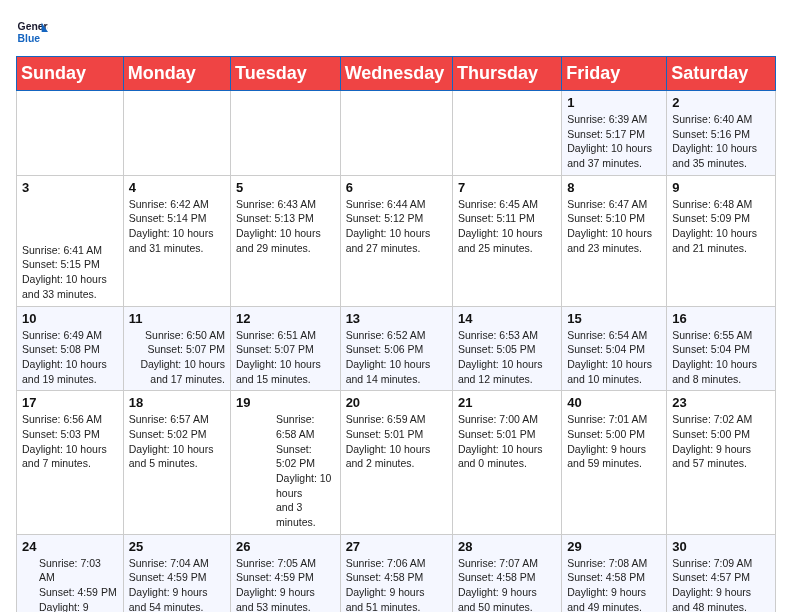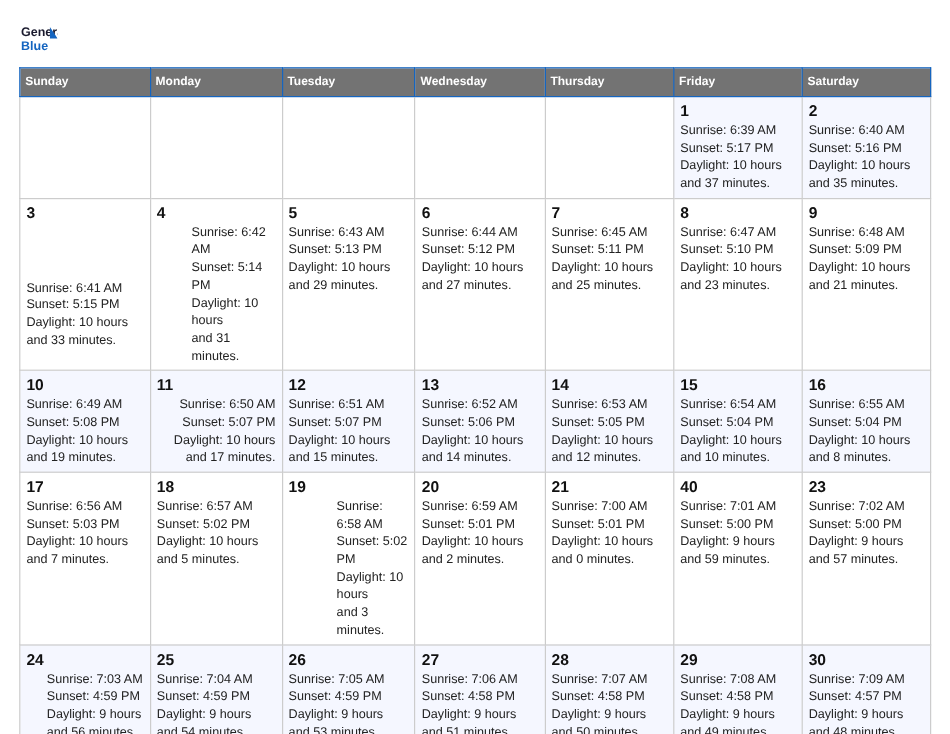--- a/index.html
+++ b/index.html
@@ -36,25 +36,25 @@
     .location {
       font-size: 15px;
       color: #444;
     }
     .calendar-table {
       width: 100%;
       border-collapse: collapse;
       font-size: 11px;
     }
     .calendar-table thead tr th {
-      background-color: #737373;
+      background-color: #ef4444;
       color: #fff;
       padding: 6px 4px;
       text-align: left;
-      font-size: 10px;
+      font-size: 18px;
       font-weight: bold;
       border: 1px solid #1565c0;
     }
     .calendar-table tbody tr td {
       border: 1px solid #ccc;
       vertical-align: top;
       padding: 4px 5px;
       width: 113px;
       min-height: 80px;
       background: #fff;
@@ -134,21 +134,21 @@
       <tr>
         <td>
           <div class="day-number">3</div>
           <div class="day-info" style="white-space: pre-line; margin-top: 48px;">Sunrise: 6:41 AM
 Sunset: 5:15 PM
 Daylight: 10 hours
 and 33 minutes.</div>
         </td>
         <td>
           <div class="day-number">4</div>
-          <div class="day-info" style="white-space: pre-line; margin-left: 29px;">Sunrise: 6:42 AM
+          <div class="day-info" style="white-space: pre-line;">Sunrise: 6:42 AM
 Sunset: 5:14 PM
 Daylight: 10 hours
 and 31 minutes.</div>
         </td>
         <td>
           <div class="day-number">5</div>
           <div class="day-info" style="white-space: pre-line;">Sunrise: 6:43 AM
 Sunset: 5:13 PM
 Daylight: 10 hours
 and 29 minutes.</div>

